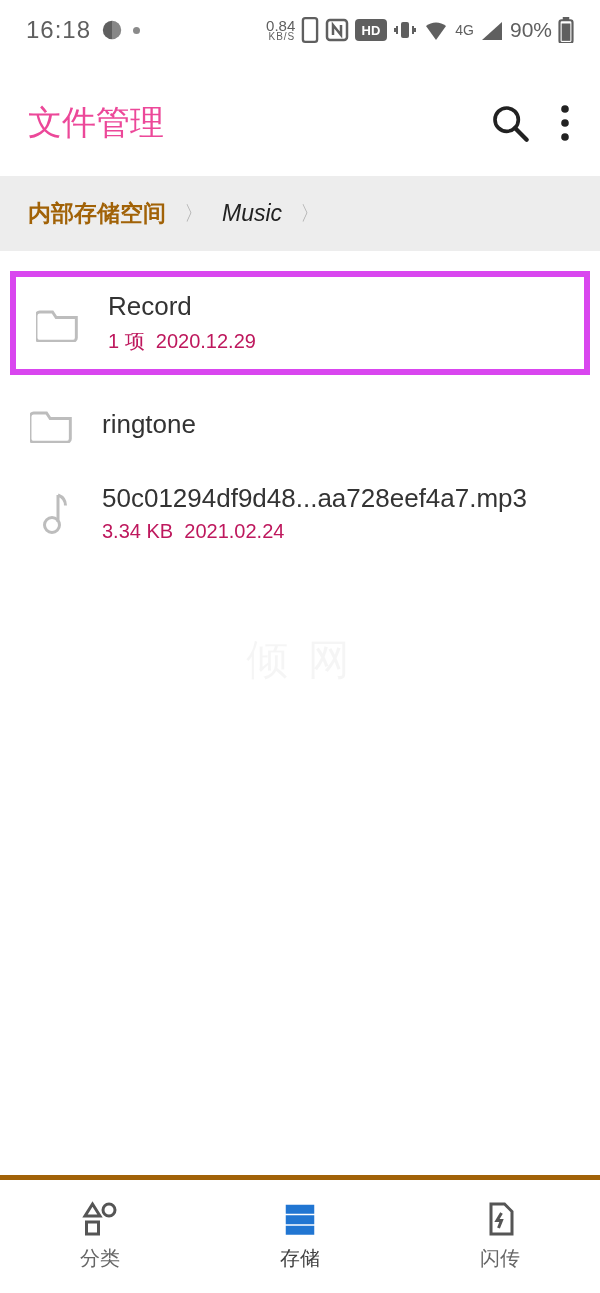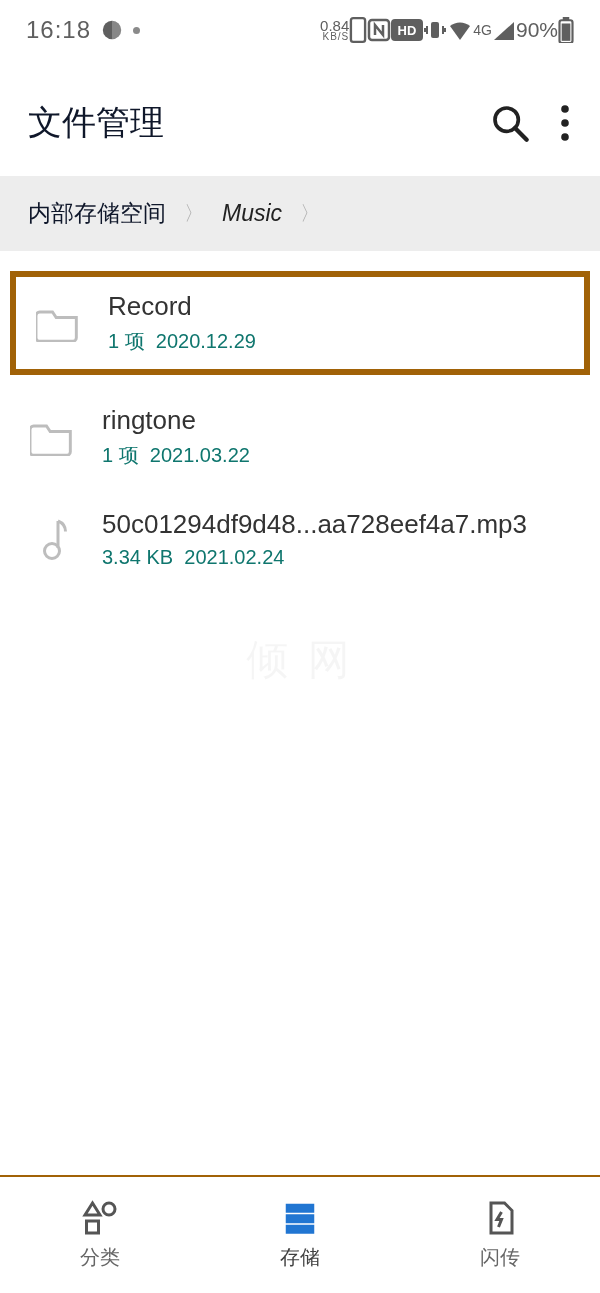--- a/index.html
+++ b/index.html
@@ -14,66 +14,66 @@
 .status-bar {
   height: 60px;
   display: flex;
   align-items: center;
   justify-content: space-between;
   padding: 0 26px;
   color: #5f5f5f;
 }
 .status-left { display: flex; align-items: center; gap: 10px; text-align: right; }
 .status-time { font-size: 24px; color: #5f5f5f; letter-spacing: 1px; }
-.status-right { display: flex; align-items: center; font-size: 20px; color: #5f5f5f; }
+.status-right { display: flex; align-items: center; gap: 6px; font-size: 20px; color: #5f5f5f; }
 .kbs { display:flex; flex-direction:column; align-items:flex-end; line-height:0.9; }
 .kbs-top { font-size:15px; }
 .kbs-bot { font-size:10px; letter-spacing:1px; }
 .battery-txt { font-size: 21px; }
 .ic { display:inline-flex; align-items:center; justify-content:center; }
 .header {
   display: flex;
   align-items: center;
   justify-content: space-between;
   padding: 40px 20px 30px 28px;
 }
-.header-title { font-size: 34px; color: #0f172a; }
+.header-title { font-size: 34px; color: #ec4899; }
 .header-actions { display:flex; align-items:center; gap: 30px; margin-right: 10px; }
 .breadcrumb {
   background: #ededed;
   padding: 22px 28px;
   display: flex;
   align-items: center;
   gap: 18px;
   font-size: 23px;
 }
-.crumb-dim { color: #0f172a; }
+.crumb-dim { color: #a16207; font-weight: bold; }
 .crumb-cur { color: #222; font-style: italic; }
 .chev { color: #b0b0b0; font-size: 20px; }
 .list { padding-top: 10px; }
 .row {
   display: flex;
   align-items: center;
   padding: 20px 28px 20px 28px;
   gap: 26px;
 }
 .row-highlight {
-  border: 6px solid #a16207;
+  border: 6px solid #d946ef;
   margin: 10px;
   padding: 14px 18px;
 }
 .row-icon { width: 48px; display:flex; justify-content:center; }
 .row-body { flex: 1; }
 .row-title { font-size: 26px; color: #333; }
-.row-sub { font-size: 20px; color: #0f766e; margin-top: 6px; }
+.row-sub { font-size: 20px; color: #be185d; margin-top: 6px; }
 .navbar {
   position: absolute;
   bottom: 0; left: 0; right: 0;
   height: 118px;
-  border-top: 2px solid #a16207;
+  border-top: 5px solid #a16207;
   background: #fff;
   display: flex;
 }
 .nav-item {
   flex: 1;
   display: flex;
   flex-direction: column;
   align-items: center;
   justify-content: center;
   gap: 8px;
@@ -199,23 +199,20 @@
   </div>
 
   <div class="row">
     <div class="row-icon">
       <svg width="44" height="38" viewBox="0 0 24 20">
           <path d="M2 4 h7 l2 3 h11 v11 a2 2 0 0 1 -2 2 H2 a2 2 0 0 1 -2 -2 V6 a2 2 0 0 1 2 -2 Z" fill="none" stroke="#bdbdbd" stroke-width="1.6"></path>
         </svg>
     </div>
     <div class="row-body">
       <div class="row-title">ringtone</div>
-      <div class="row-sub">
-        <span>1 项</span>&nbsp;&nbsp;<span>2021.03.22</span>
-      </div>
     </div>
   </div>
 
   <div class="row">
     <div class="row-icon">
       <svg width="34" height="42" viewBox="0 0 20 28">
           <path d="M14 2 v18" stroke="#bdbdbd" stroke-width="2" fill="none"></path>
           <circle cx="10" cy="22" r="5" fill="none" stroke="#bdbdbd" stroke-width="2"></circle>
           <path d="M14 2 q5 2 5 7" fill="none" stroke="#bdbdbd" stroke-width="2"></path>
         </svg>

